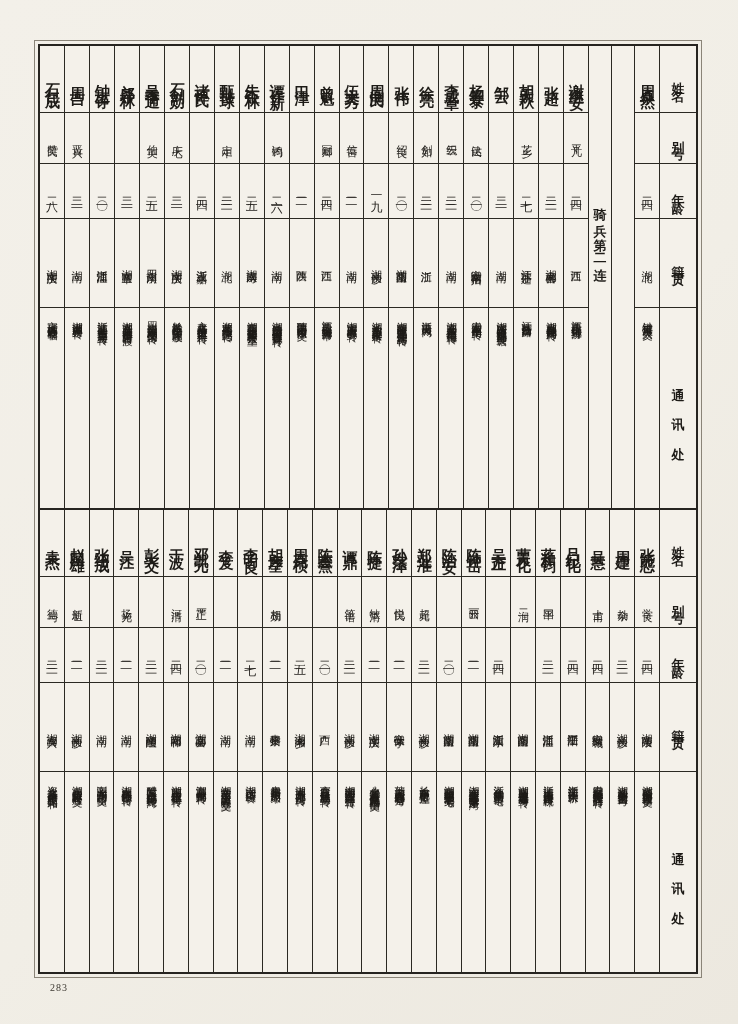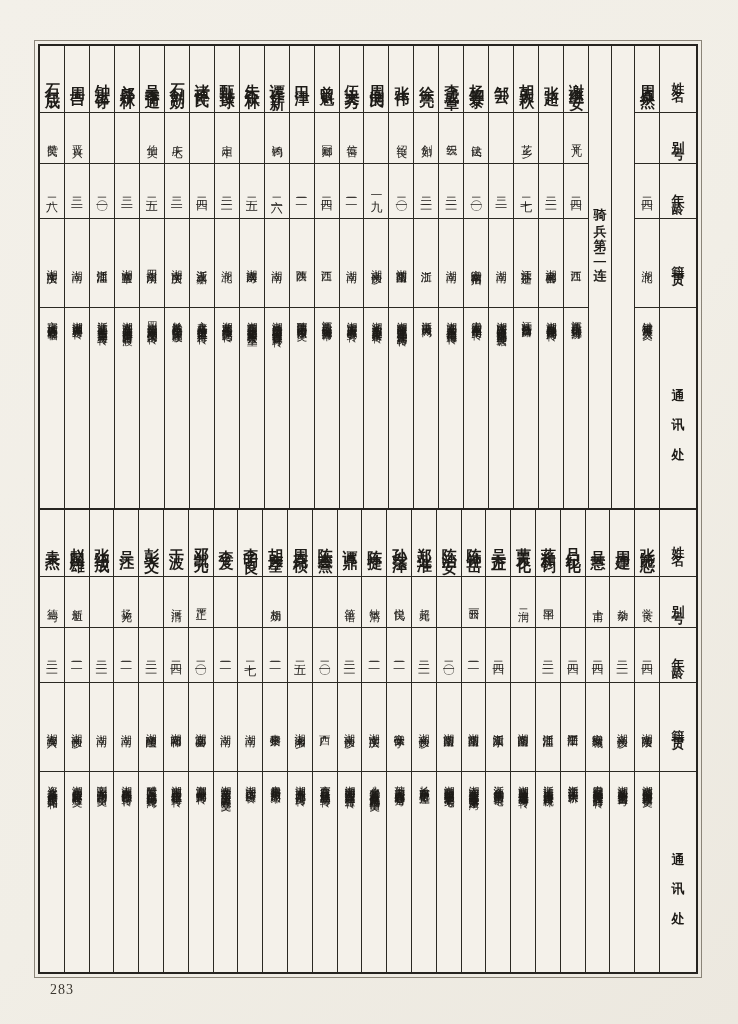--- a/index.html
+++ b/index.html
@@ -55,21 +55,21 @@
   .cell-address.hdr{align-items:center;padding-top:0;}
   .cell-address.hdr span{height:auto;letter-spacing:30px;padding-top:28px;}
 
   .label-col span{
     writing-mode:vertical-rl;text-orientation:upright;
     font-size:13px;font-weight:bold;letter-spacing:15px;
     color:#1d1b17;padding-top:152px;line-height:1;
   }
   .page-number{
     position:absolute;left:50px;top:982px;
-    font-size:14px;color:#3a362f;letter-spacing:1px;
+    font-size:10px;color:#3a362f;letter-spacing:1px;
   }
 </style>
 </head>
 <body>
 
 <div class="page">
   <div class="frame-outer">
     <div class="frame-inner">
 
       <div class="table-half" id="top-table">

